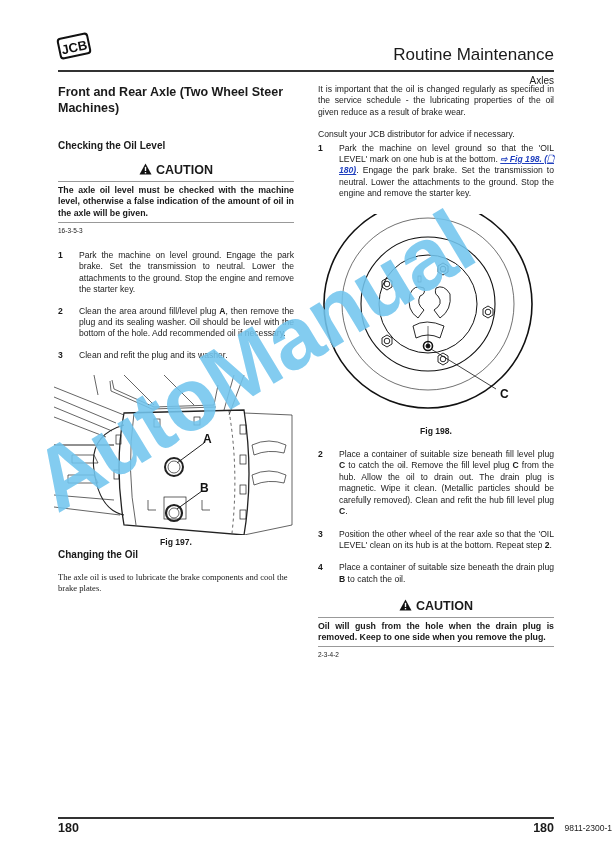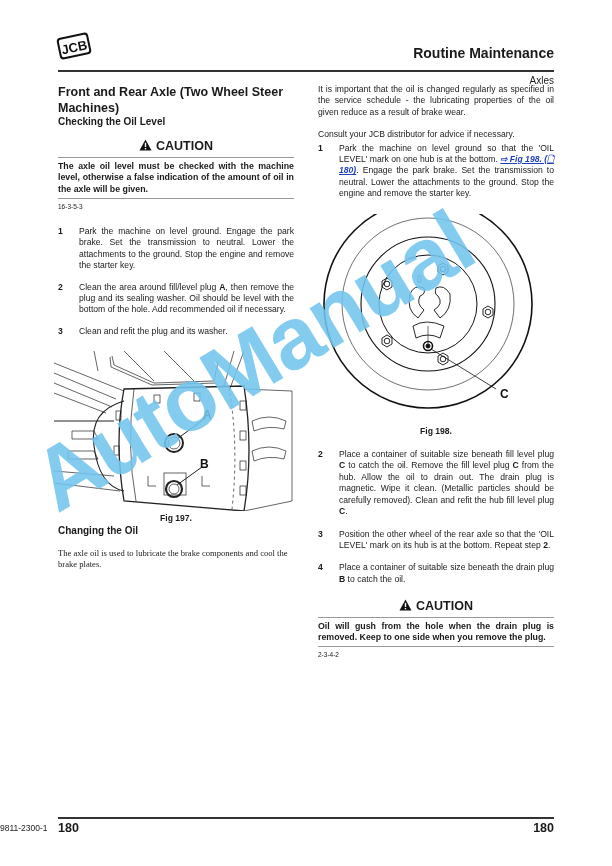--- a/index.html
+++ b/index.html
@@ -2,37 +2,37 @@
 <html><head>
 <meta charset="utf-8">
 <style>
   html, body { margin: 0; padding: 0; background: #ffffff; }
   body { width: 612px; height: 866px; position: relative; overflow: hidden;
          font-family: "Liberation Sans", sans-serif; color: #1a1a1a; }
   .page { position: absolute; left: 0; top: 0; width: 612px; height: 866px; }
 
   
   .logo { position: absolute; left: 56px; top: 30px; width: 36px; height: 32px; }
-  .section-title { position: absolute; right: 58px; top: 45px; font-size: 14px; font-weight: bold; }
+  .section-title { position: absolute; right: 58px; top: 45px; font-size: 17px; font-weight: normal; }
   .header-rule { position: absolute; left: 58px; right: 58px; top: 70px; height: 1.5px; background: #333; }
   .subsection { position: absolute; right: 58px; top: 75px; font-size: 10px; }
 
   
   .footer-rule { position: absolute; left: 58px; right: 58px; top: 817px; height: 1.5px; background: #333; }
   .page-num { position: absolute; top: 821px; font-size: 12.5px; font-weight: bold; }
   .page-num.left { left: 58px; }
   .page-num.right { right: 58px; }
-  .doc-code { position: absolute; top: 823px; left: 0; right: 0; text-align: left; font-size: 8.5px; }
+  .doc-code { position: absolute; top: 823px; left: 0; right: 0; text-align: right; font-size: 8.5px; }
 
   
   .col { position: absolute; top: 84px; font-size: 8.6px; line-height: 11.4px; }
   .col.left { left: 58px; width: 236px; }
   .col.right { left: 318px; width: 236px; }
 
-  h1 { font-size: 12.5px; line-height: 16px; font-weight: bold; margin: 0 0 0 0; }
+  h1 { font-size: 12.5px; line-height: 16px; font-weight: bold; margin: 0 0 24px 0; }
   h2 { font-size: 10px; font-weight: bold; margin: 0; }
   p { margin: 0; text-align: justify; }
 
   .caution-head { text-align: center; font-weight: bold; font-size: 12.5px; margin: 0 0 4px 0; }
   .caution-head .tri { display: inline-block; vertical-align: -1px; margin-right: 4px; }
   .caution-rule { height: 1px; background: #999; }
   .caution-text { font-weight: bold; font-size: 8.8px; line-height: 11.6px; padding: 3px 0 2px 0; text-align: justify; }
   .caution-code { font-size: 6.5px; padding-top: 2px; }
 
   .step { display: flex; }
@@ -193,21 +193,21 @@
       <text x="182" y="184" font-family="Liberation Sans, sans-serif" font-weight="bold" font-size="12" fill="#111">C</text>
     </svg>
     <div class="fig-caption" style="margin-top:12px;">Fig 198.</div>
 
     <div class="step" style="margin-top:12px;">
       <span class="num">2</span>
       <span class="txt"><span>Place a container of suitable size beneath fill level plug </span><b>C</b><span> to catch the oil. Remove the fill level plug </span><b>C</b><span> from the hub. Allow the oil to drain out. The drain plug is magnetic. Wipe it clean. (Metallic particles should be carefully removed). Clean and refit the hub fill level plug </span><b>C</b><span>.</span></span>
     </div>
     <div class="step" style="margin-top:11px;">
       <span class="num">3</span>
-      <span class="txt"><span>Position the other wheel of the rear axle so that the 'OIL LEVEL' mark on its hub is at the bottom. Repeat step </span><b>2</b><span>.</span></span>
+      <span class="txt"><span>Position the other wheel of the rear axle so that the 'OIL LEVEL' clean on its hub is at the bottom. Repeat step </span><b>2</b><span>.</span></span>
     </div>
     <div class="step" style="margin-top:11px;">
       <span class="num">4</span>
       <span class="txt"><span>Place a container of suitable size beneath the drain plug </span><b>B</b><span> to catch the oil.</span></span>
     </div>
 
     <div style="margin-top:14px;">
       <div class="caution-head">
         <svg class="tri" width="13" height="12" viewBox="0 0 13 12">
           <path d="M6.5 0.5 L12.5 11.5 L0.5 11.5 Z" fill="#111"></path>

